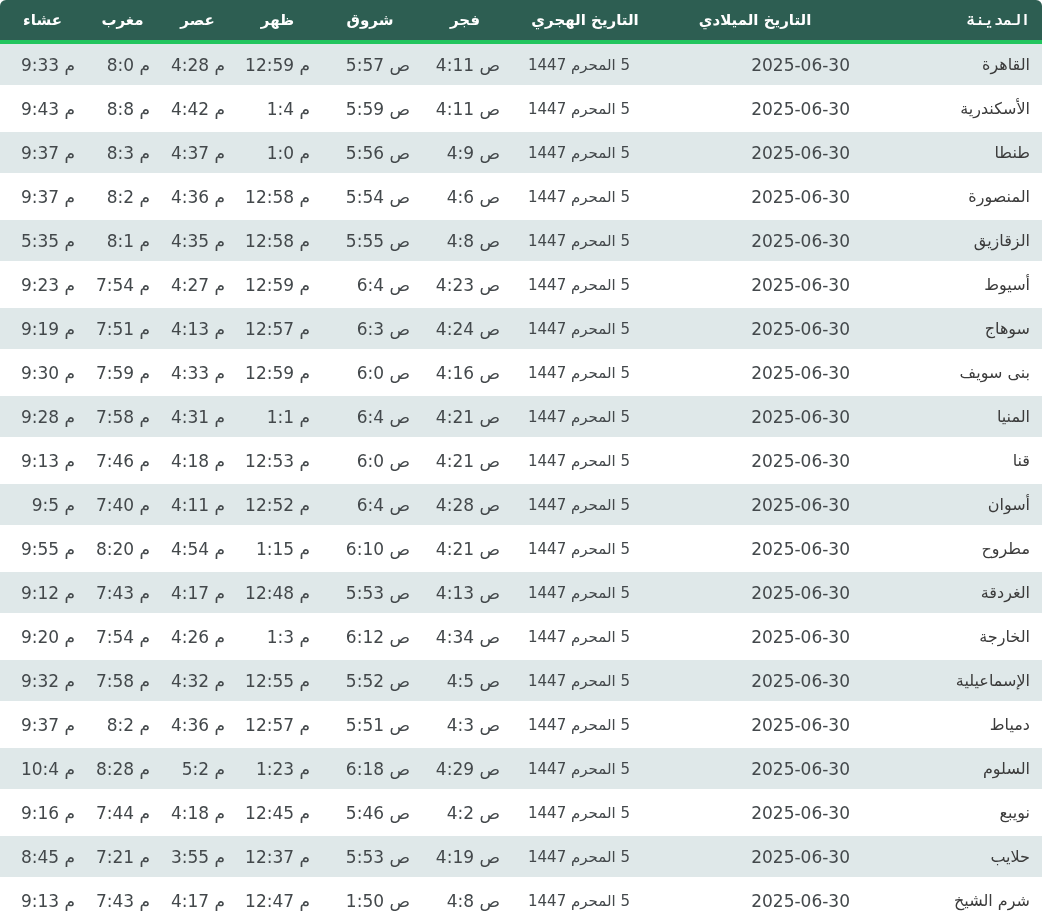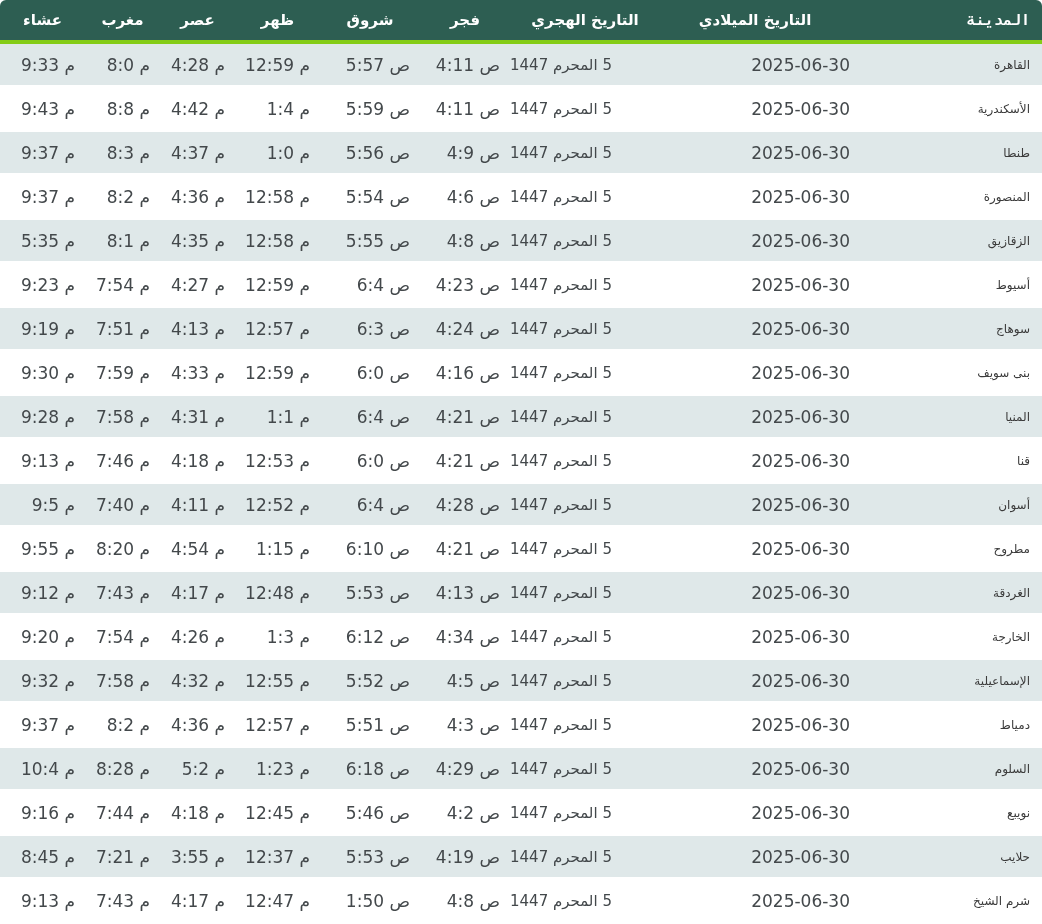--- a/index.html
+++ b/index.html
@@ -35,21 +35,21 @@
   col.c-isha{width:85px;}
 
   thead th{
     background:var(--header-bg);
     color:var(--header-text);
     font-size:15px;
     font-weight:bold;
     height:44px;
     text-align:center;
     padding:0;
-    border-bottom:4px solid #84cc16;
+    border-bottom:4px solid #22c55e;
   }
   thead th:first-child{
     text-align:right;
     padding-right:12px;
     border-top-right-radius:6px;
     font-family:Liberation Mono, monospace;
   }
   thead th:last-child{border-top-left-radius:6px;}
 
   tbody tr{height:44px;}
@@ -61,29 +61,29 @@
     border-bottom:3px solid #ffffff;
     color:var(--time-text);
     font-size:17px;
     vertical-align:middle;
     white-space:nowrap;
     overflow:hidden;
   }
   td.col-city{
     text-align:right;
     padding-right:12px;
-    font-size:12px;
+    font-size:16px;
     color:var(--city-text);
   }
   td.col-gregorian{
     text-align:right;
     font-size:17px;
   }
   td.col-hijri{
-    text-align:left;
+    text-align:center;
     padding-right:12px;
     font-size:15px;
   }
   td.col-fajr, td.col-sunrise, td.col-dhuhr,
   td.col-asr, td.col-maghrib, td.col-isha{
     direction:ltr;          
     text-align:right;
     padding-right:10px;
   }
 </style>

